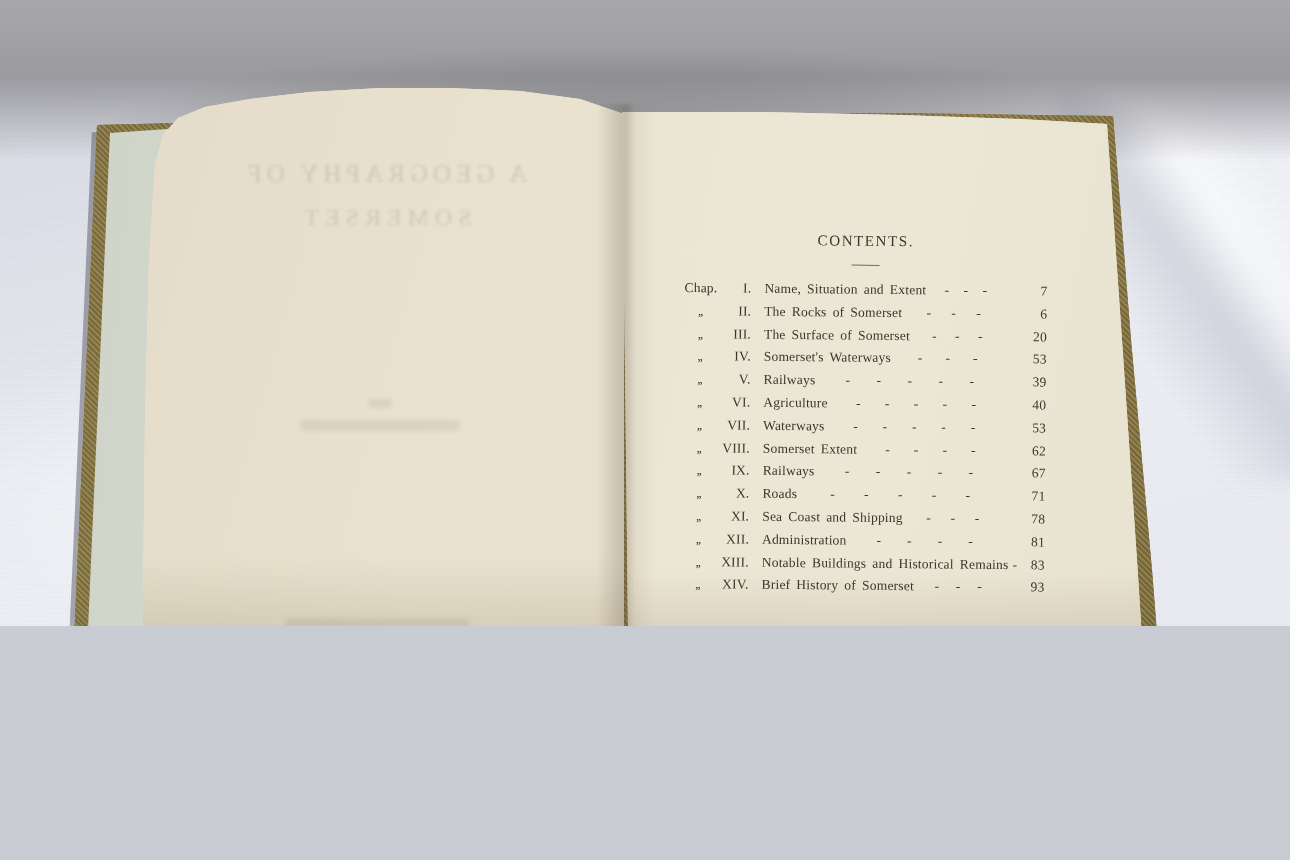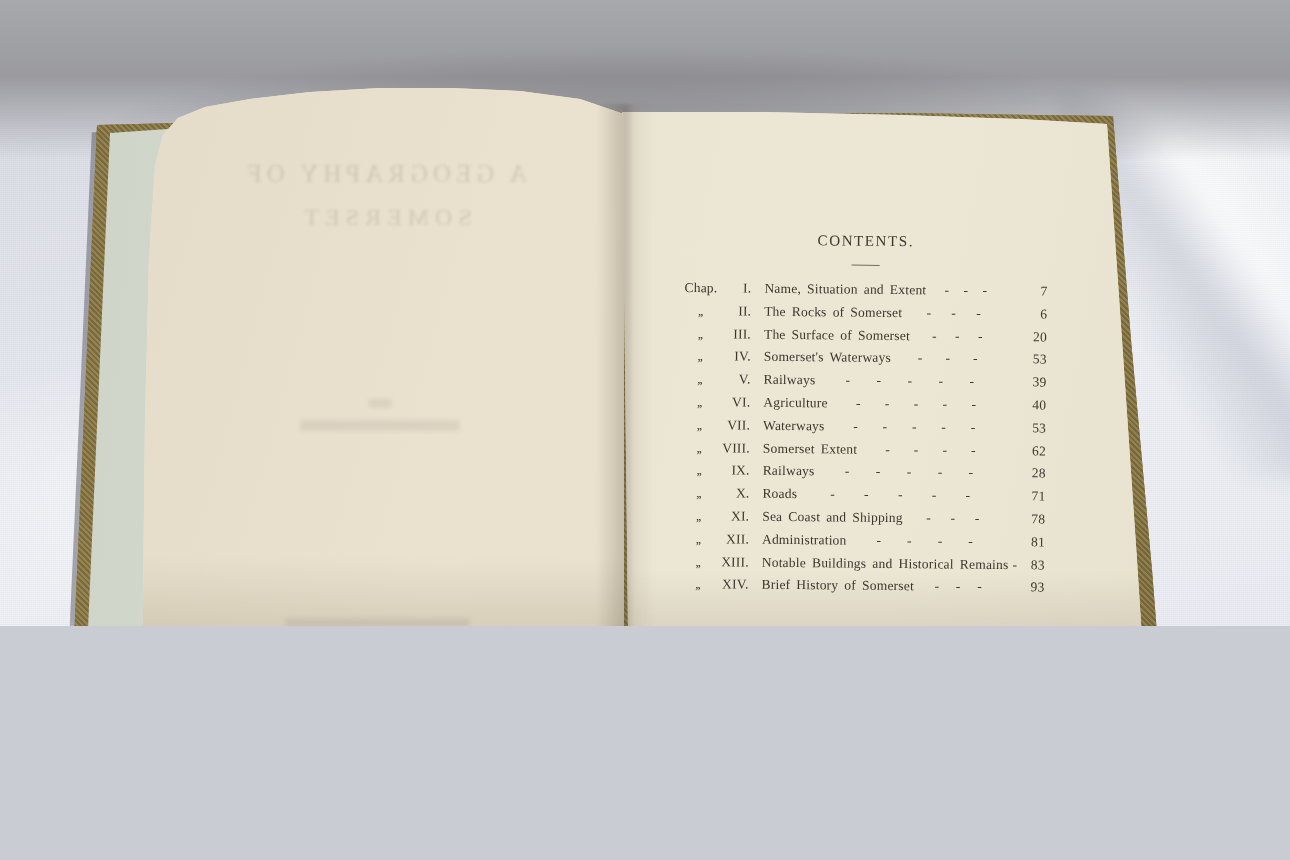--- a/index.html
+++ b/index.html
@@ -315,21 +315,21 @@
     <span class="c-title">
       <span class="c-title-text">Railways</span>
       <span class="c-leader">
                 <span>-</span>
                 <span>-</span>
                 <span>-</span>
                 <span>-</span>
                 <span>-</span>
               </span>
     </span>
-    <span class="c-page">28</span>
+    <span class="c-page">67</span>
   </div>
 
   <div class="toc-row">
     <span class="c-chap ditto">,,</span>
     <span class="c-num">X.</span>
     <span class="c-title">
       <span class="c-title-text">Roads</span>
       <span class="c-leader">
                 <span>-</span>
                 <span>-</span>

